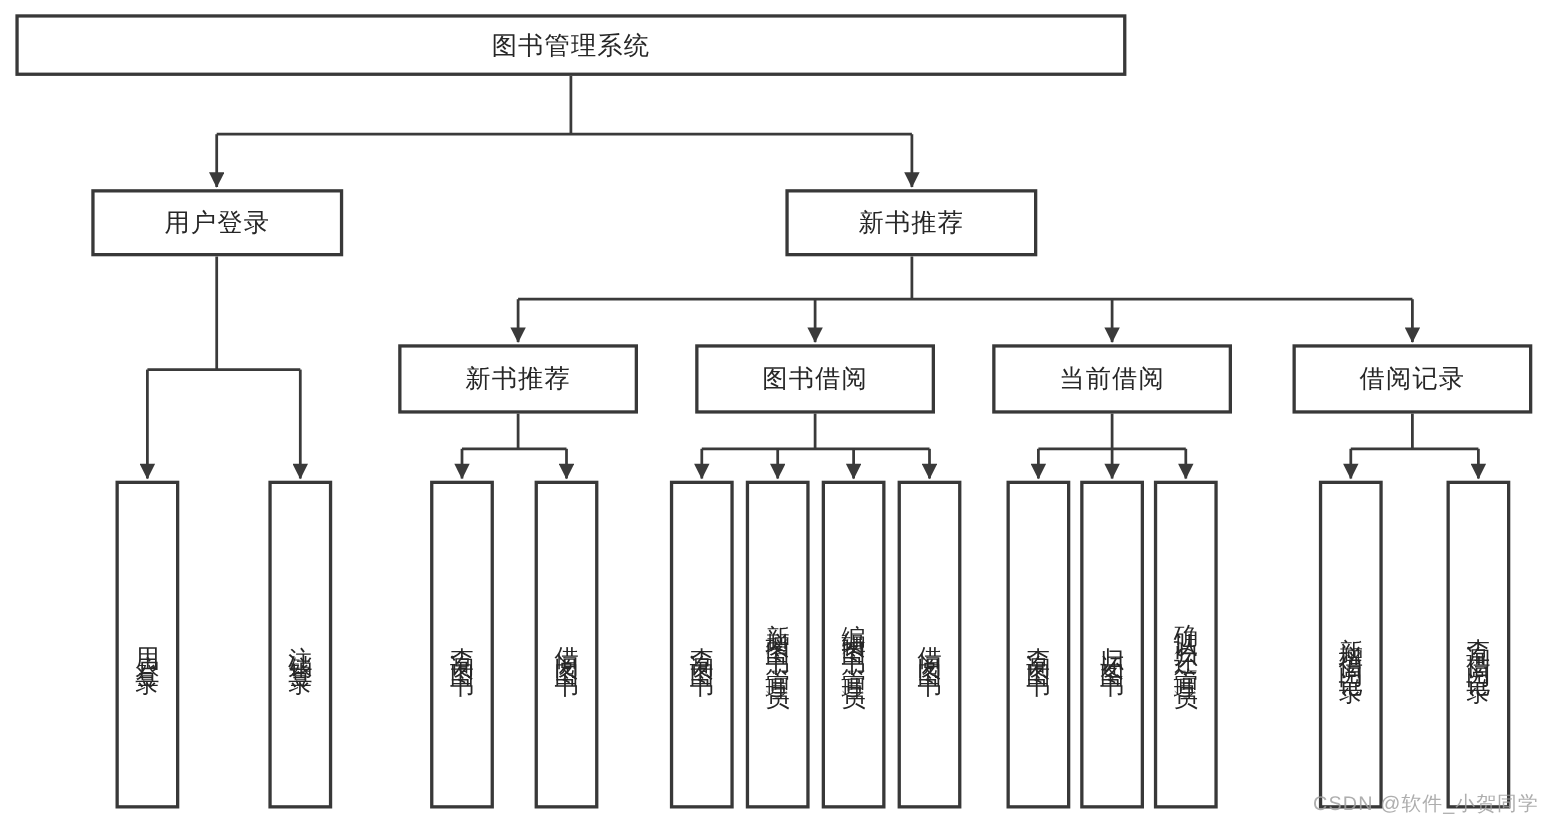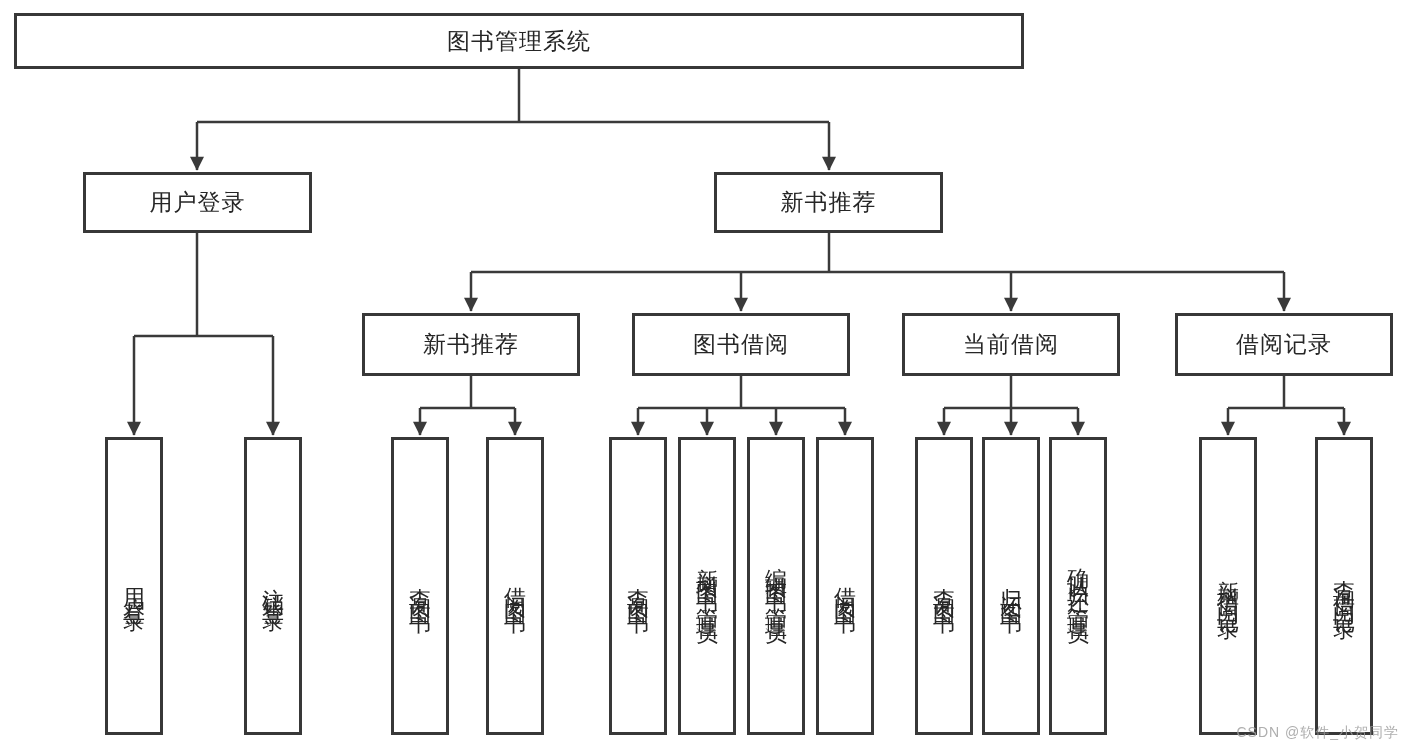--- a/index.html
+++ b/index.html
@@ -50,21 +50,21 @@
     writing-mode: vertical-rl;
     line-height: 1;
     font-size: 22px;
     letter-spacing: 8px;
     white-space: nowrap;
   }
   .watermark {
     position: absolute;
     right: 6px;
     bottom: 5px;
-    font-size: 14px;
+    font-size: 18px;
     color: rgba(160, 160, 160, 0.85);
     letter-spacing: 1px;
     white-space: nowrap;
   }
 </style>
 </head>
 <body>
 
 <div class="stage">
 

